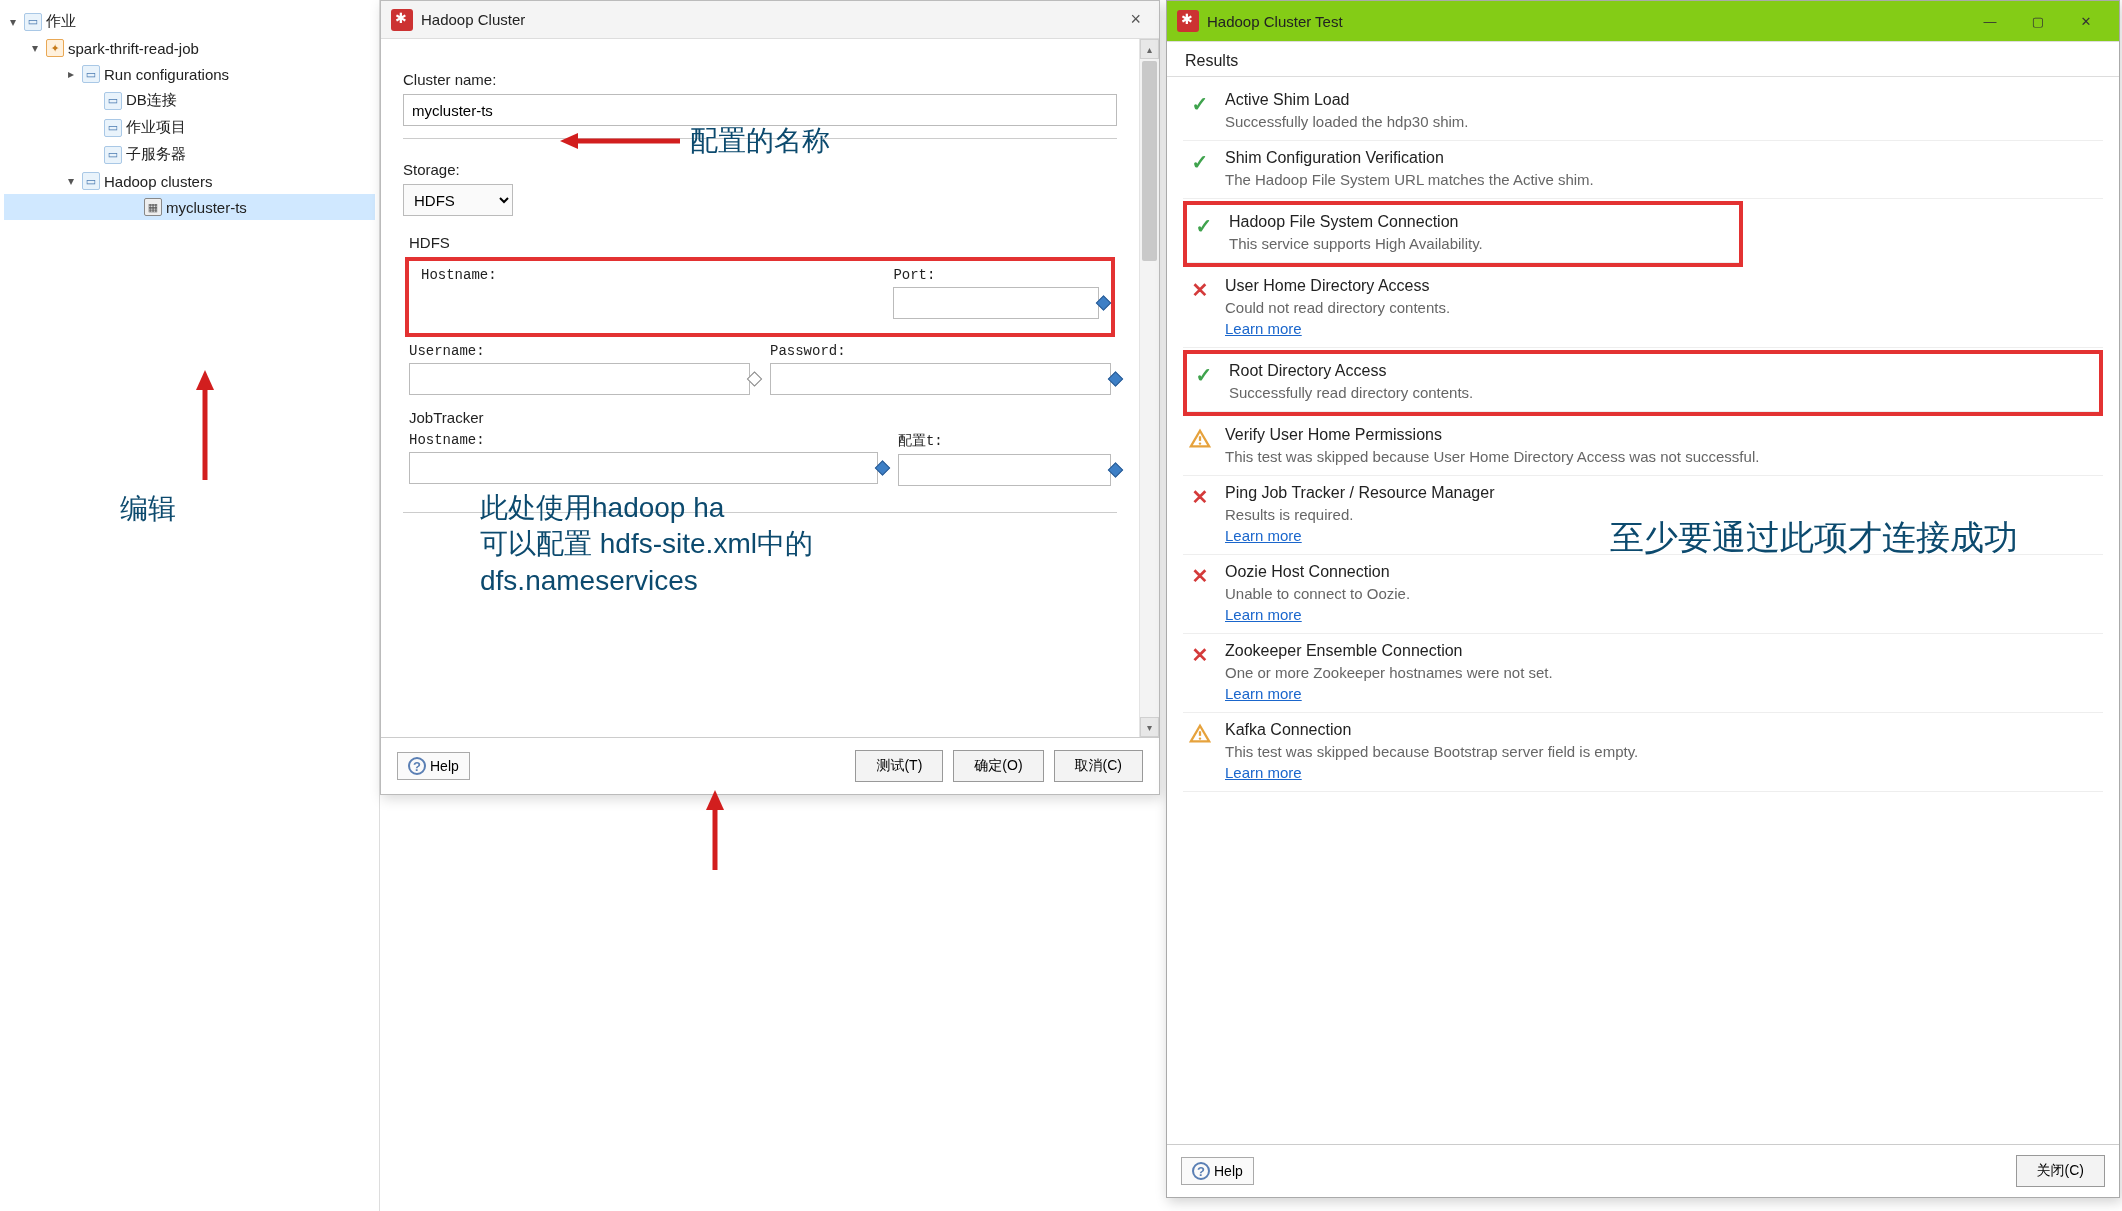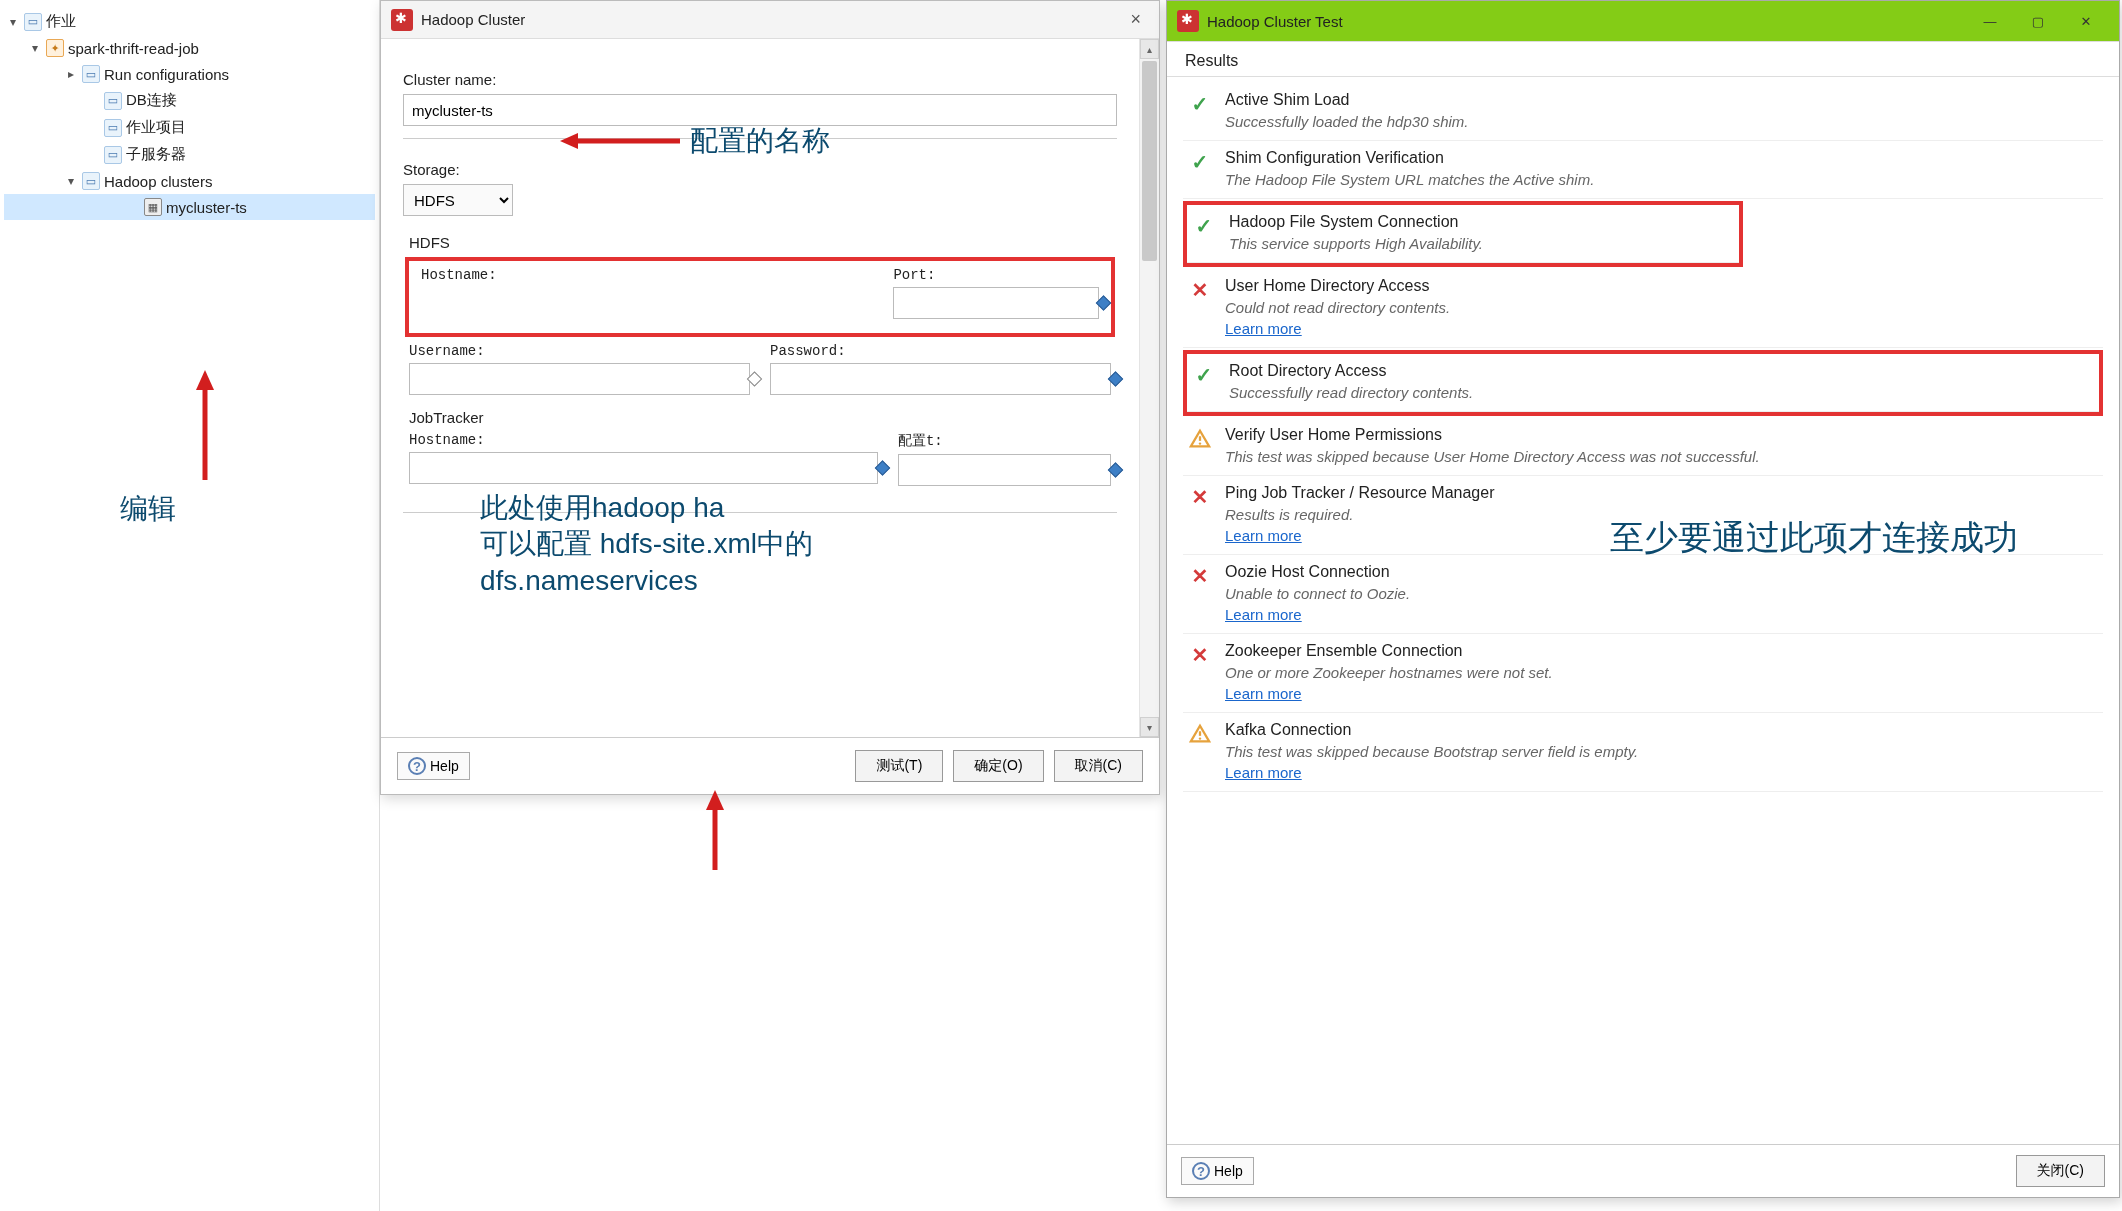--- a/index.html
+++ b/index.html
@@ -57,21 +57,21 @@
 .results-body { flex: 1; overflow-y: auto; padding: 6px 16px; }
 .result-item { display: flex; gap: 12px; padding: 8px 4px 10px; border-bottom: 1px solid #eee; }
 .result-icon { width: 26px; height: 26px; flex-shrink: 0; display: flex; align-items: center; justify-content: center; font-weight: bold; font-size: 20px; }
 .result-icon.check { color: #3fa34d; }
 .result-icon.cross { color: #d43a3a; }
 .result-icon.warn { color: #e6a23c; }
 .warn-triangle { width: 22px; height: 22px; position: relative; }
 .warn-triangle svg { width: 22px; height: 22px; }
 .result-text { flex: 1; }
 .result-title { font-size: 16px; font-weight: 500; color: #222; }
-.result-desc { font-size: 15px; color: #666; margin-top: 4px; font-style: italic; }
+.result-desc { font-size: 15px; color: #666; margin-top: 4px; }
 .learn-link { color: #1a66cc; text-decoration: underline; font-size: 15px; cursor: pointer; display: inline-block; margin-top: 4px; }
 .red-wide-box { border: 4px solid #e33232; margin: 2px 0; }
 .test-footer { display: flex; align-items: center; padding: 10px 14px; border-top: 1px solid #ccc; }
 
 
 .anno { position: absolute; color: #0c4a6e; font-family: "STKaiti","KaiTi",serif; font-size: 28px; pointer-events: none; }
 .arrow-svg { position: absolute; pointer-events: none; }
 </style>
 </head>
 <body>

